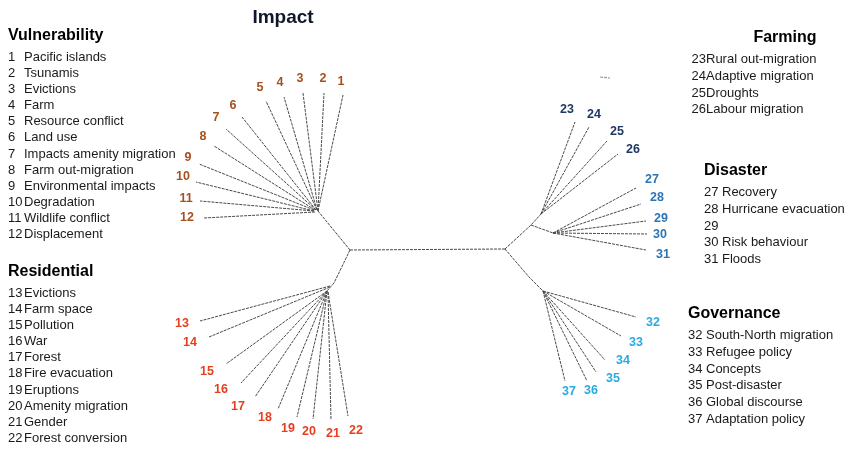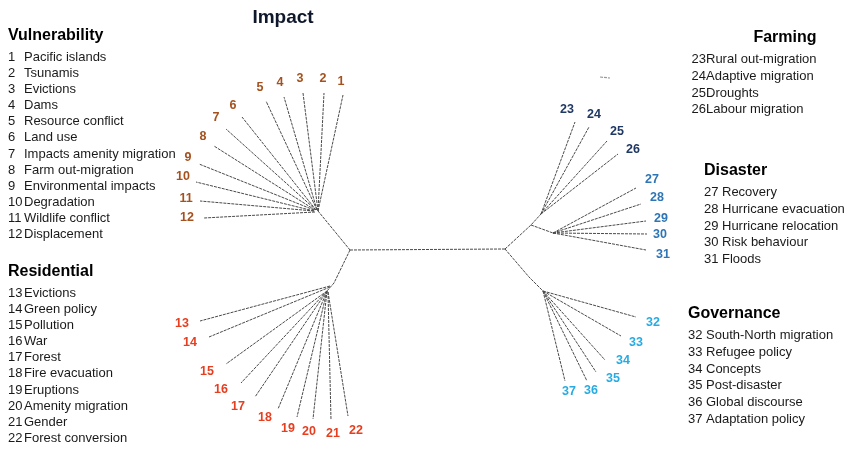--- a/index.html
+++ b/index.html
@@ -134,21 +134,21 @@
     <div class="row">
         <span class="n">2</span>
         <span>Tsunamis</span>
       </div>
     <div class="row">
         <span class="n">3</span>
         <span>Evictions</span>
       </div>
     <div class="row">
         <span class="n">4</span>
-        <span>Dams</span>
+        <span>Farm</span>
       </div>
     <div class="row">
         <span class="n">5</span>
         <span>Resource conflict</span>
       </div>
     <div class="row">
         <span class="n">6</span>
         <span>Land use</span>
       </div>
     <div class="row">
@@ -178,21 +178,21 @@
   </div>
 
   <div class="legend" style="left:8px;top:261px;">
     <div class="g-h">Residential</div>
     <div class="row">
         <span class="n">13</span>
         <span>Evictions</span>
       </div>
     <div class="row">
         <span class="n">14</span>
-        <span>Green policy</span>
+        <span>Farm space</span>
       </div>
     <div class="row">
         <span class="n">15</span>
         <span>Pollution</span>
       </div>
     <div class="row">
         <span class="n">16</span>
         <span>War</span>
       </div>
     <div class="row">
@@ -246,21 +246,20 @@
     <div class="row">
         <span class="n">27</span>
         <span>Recovery</span>
       </div>
     <div class="row">
         <span class="n">28</span>
         <span>Hurricane evacuation</span>
       </div>
     <div class="row">
         <span class="n">29</span>
-        <span>Hurricane relocation</span>
       </div>
     <div class="row">
         <span class="n">30</span>
         <span>Risk behaviour</span>
       </div>
     <div class="row">
         <span class="n">31</span>
         <span>Floods</span>
       </div>
   </div>

